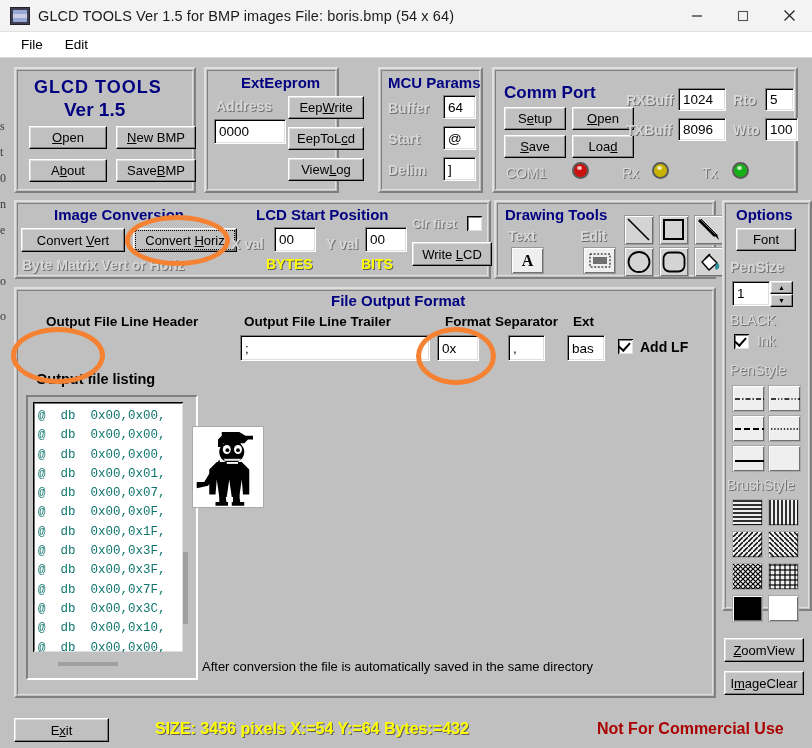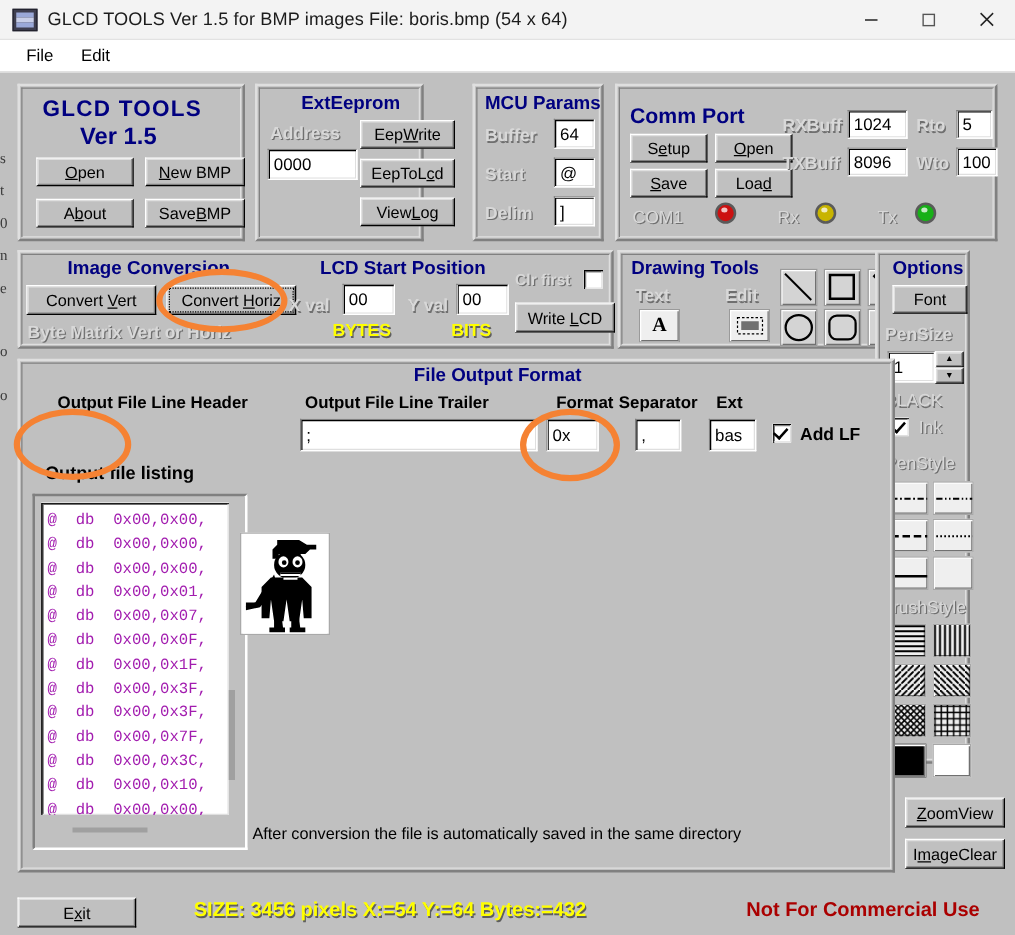--- a/index.html
+++ b/index.html
@@ -105,21 +105,21 @@
     position:absolute; width:33px; height:27px; background:#efefef;
     box-shadow: inset 1px 1px 0 #ffffff, inset -1px -1px 0 #707070;
     border:1px solid #a8a8a8; overflow:hidden;
   }
 
   
   .listing {
     position:absolute; background:#fff;
     box-shadow: inset 1px 1px 0 #000, inset -1px -1px 0 #dfdfdf,
                 inset 2px 2px 0 #6f6f6f;
-    font-family:"Liberation Mono", monospace; font-size:12.5px; color:#a21caf;
+    font-family:"Liberation Mono", monospace; font-size:12.5px; color:#0f766e;
     padding:5px 0 0 5px; overflow:hidden; line-height:19.3px;
   }
   .listing div { white-space:pre; }
 
   
   .ellipse { position:absolute; border:5px solid #f58233; border-radius:50%;
              pointer-events:none; }
 
   .bmp-frame {
     position:absolute; background:#fff; border:1px solid #a9a9a9;
@@ -330,21 +330,21 @@
       </div>
       <div class="tool" style="left:198px; top:45px;">
         <svg width="26" height="26">
           <path d="M6 13 L13 6 L21 14 L13 21 Z" fill="#fff" stroke="#000" stroke-width="1.4"></path>
           <path d="M9 10 L14 5" stroke="#000" stroke-width="1.6"></path>
           <path d="M21 13 q4 4 1 7 q-3 2 -3 -2 z" fill="#2b8f96"></path>
         </svg>
       </div>
     </div>
 
-    <div class="group" style="left:700px; top:141px; width:76px; height:411px;padding-left:24px;">
+    <div class="group" style="left:722px; top:141px; width:90px; height:411px;padding-left:24px;">
       <div class="group-inner"></div>
       <div class="hdr" style="left:12px; top:4px;">Options</div>
       <div class="btn" style="left:12px; top:26px; width:60px; height:23px;">Font</div>
 
       <div class="lbl" style="left:6px; top:57px;">PenSize</div>
       <div class="field" style="left:8px; top:79px; width:38px; height:25px;">1</div>
       <div class="btn" style="left:46px; top:79px; width:23px; height:13px; font-size:7px;">▲</div>
       <div class="btn" style="left:46px; top:92px; width:23px; height:13px; font-size:7px;">▼</div>
 
       <div class="lbl" style="left:6px; top:110px; font-weight:normal;">BLACK</div>

